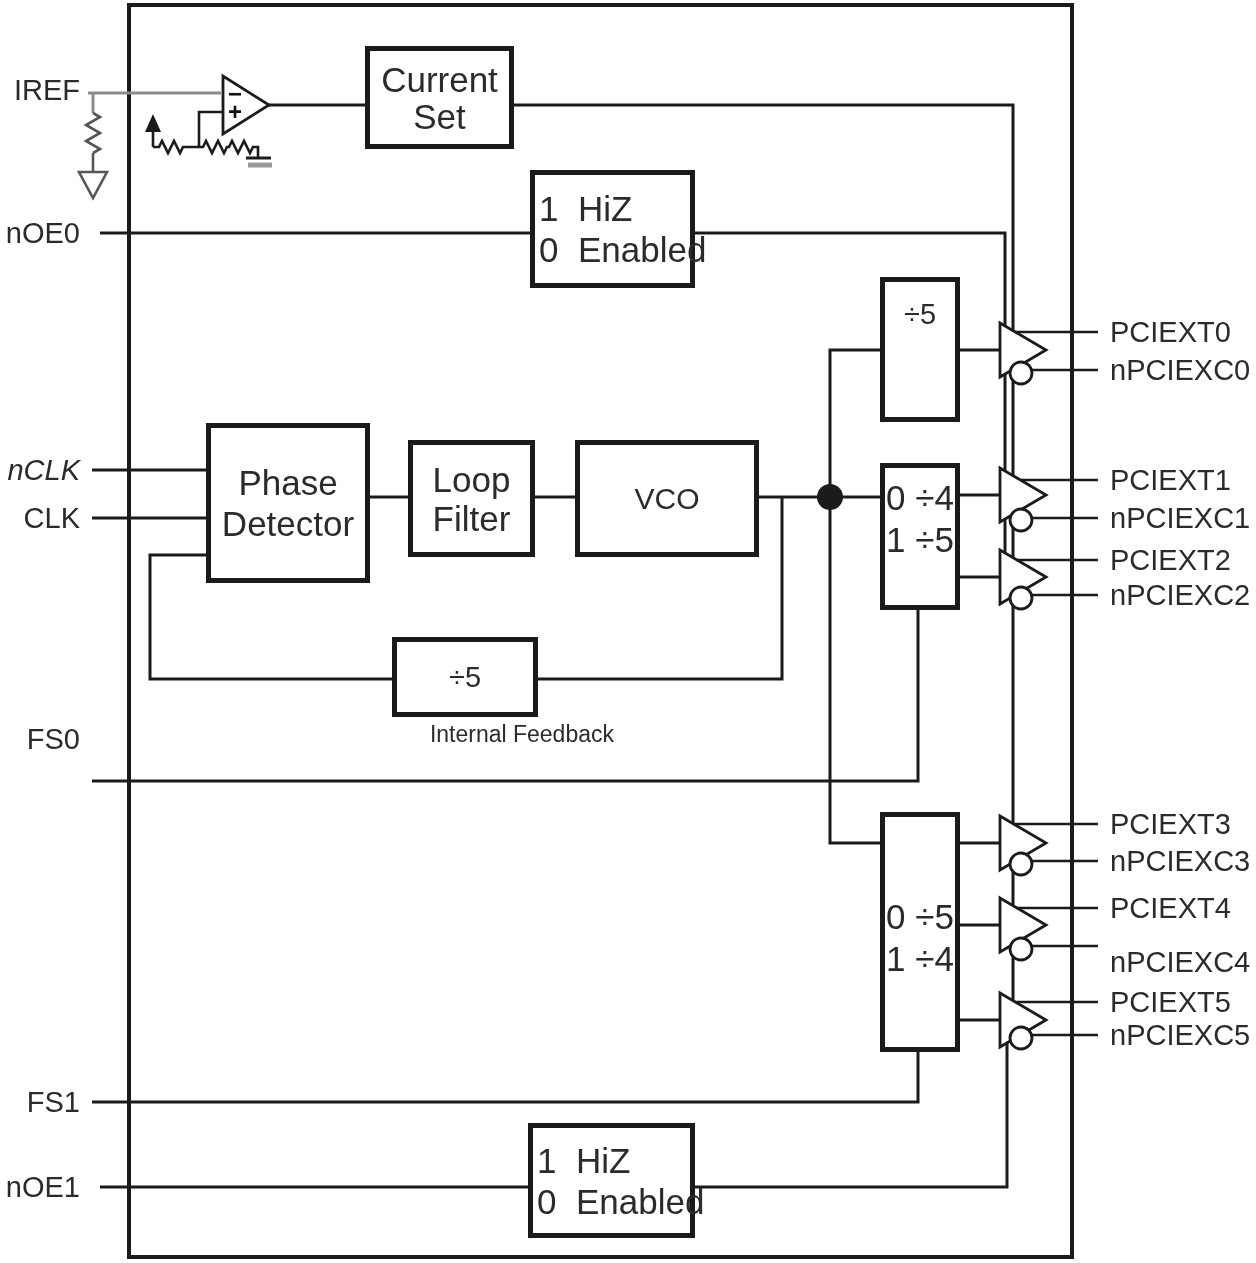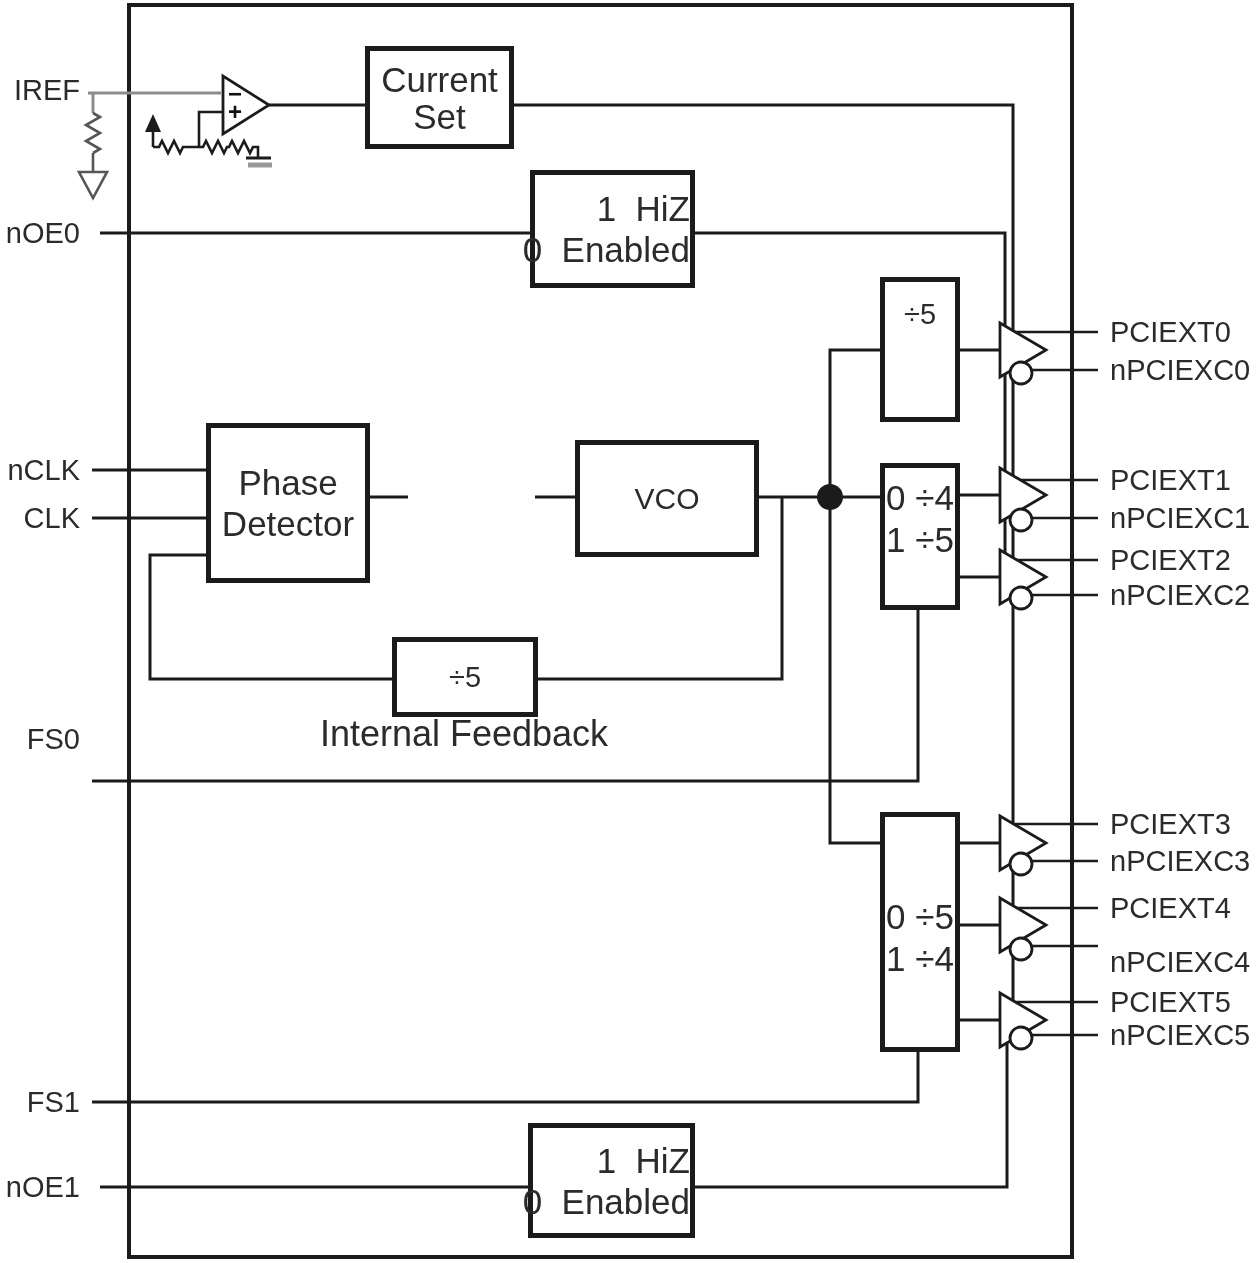--- a/index.html
+++ b/index.html
@@ -19,25 +19,25 @@
   .fw{fill:#ffffff;stroke:var(--wire);stroke-width:2.8;}
   .fd{fill:var(--wire);stroke:none;}
   .g{stroke:var(--iref_wire);stroke-width:3;fill:none;}
   .gd{stroke:#565656;stroke-width:2.6;fill:none;}
   .gnd2{stroke:#9a9a9a;stroke-width:5;fill:none;}
   .box{
     position:absolute;box-sizing:border-box;border:5px solid var(--wire);background:#fff;
     display:flex;flex-direction:column;align-items:center;justify-content:center;
     font-size:35px;line-height:40px;color:var(--text);white-space:nowrap;
   }
-  .box.lft{align-items:flex-end;padding-left:12px;justify-content:center;}
+  .box.lft{align-items:flex-start;padding-left:4px;justify-content:center;}
   .box.topalign{justify-content:flex-start;}
   .pin{position:absolute;font-size:29px;line-height:30px;color:var(--text);white-space:nowrap;}
   .pin.l{width:78px;text-align:right;}
-  .caption{position:absolute;font-size:36px;line-height:30px;color:var(--text);text-align:center;}
+  .caption{position:absolute;font-size:23px;line-height:30px;color:var(--text);text-align:right;}
   .opsign{position:absolute;font-size:24px;line-height:24px;font-weight:bold;color:#111;width:18px;text-align:center;}
 </style>
 </head>
 <body>
 
 <div class="canvas">
 
   <svg width="1256" height="1263" viewBox="0 0 1256 1263">
 
     <rect x="129" y="5" width="943" height="1252" class="w4"></rect>
@@ -142,20 +142,24 @@
   <div class="box lft" style="left:530px;top:170px;width:165px;height:118px;line-height:41px;">
     <div>1&nbsp;&nbsp;HiZ</div>
     <div>0&nbsp;&nbsp;Enabled</div>
   </div>
 
   <div class="box" style="left:206px;top:423px;width:164px;height:160px;line-height:41px;">
     <div>Phase</div>
     <div>Detector</div>
   </div>
 
+  <div class="box" style="left:408px;top:440px;width:127px;height:117px;line-height:39px;">
+    <div>Loop</div>
+    <div>Filter</div>
+  </div>
 
   <div class="box" style="left:575px;top:440px;width:184px;height:117px;font-size:30px;">
     <div>VCO</div>
   </div>
 
   <div class="box topalign" style="left:880px;top:277px;width:80px;height:145px;padding-top:12px;font-size:29px;">
     <div>÷5</div>
   </div>
 
   <div class="box topalign" style="left:880px;top:463px;width:80px;height:147px;padding-top:9px;line-height:42px;">
@@ -174,21 +178,21 @@
 
   <div class="caption" style="left:314px;top:719px;width:300px;">Internal Feedback</div>
 
   <div class="box lft" style="left:528px;top:1123px;width:167px;height:115px;line-height:41px;">
     <div>1&nbsp;&nbsp;HiZ</div>
     <div>0&nbsp;&nbsp;Enabled</div>
   </div>
 
   <div class="pin l" style="left:2px;top:75px;">IREF</div>
   <div class="pin l" style="left:2px;top:218px;">nOE0</div>
-  <div class="pin l" style="left:2px;top:455px;">nCLK</div>
+  <div class="pin l" style="left:2px;top:455px;font-style:italic;">nCLK</div>
   <div class="pin l" style="left:2px;top:503px;">CLK</div>
   <div class="pin l" style="left:2px;top:724px;">FS0</div>
   <div class="pin l" style="left:2px;top:1087px;">FS1</div>
   <div class="pin l" style="left:2px;top:1172px;">nOE1</div>
 
   <div class="pin" style="left:1110px;top:317px;">PCIEXT0</div>
   <div class="pin" style="left:1110px;top:355px;">nPCIEXC0</div>
   <div class="pin" style="left:1110px;top:465px;">PCIEXT1</div>
   <div class="pin" style="left:1110px;top:503px;">nPCIEXC1</div>
   <div class="pin" style="left:1110px;top:545px;">PCIEXT2</div>

